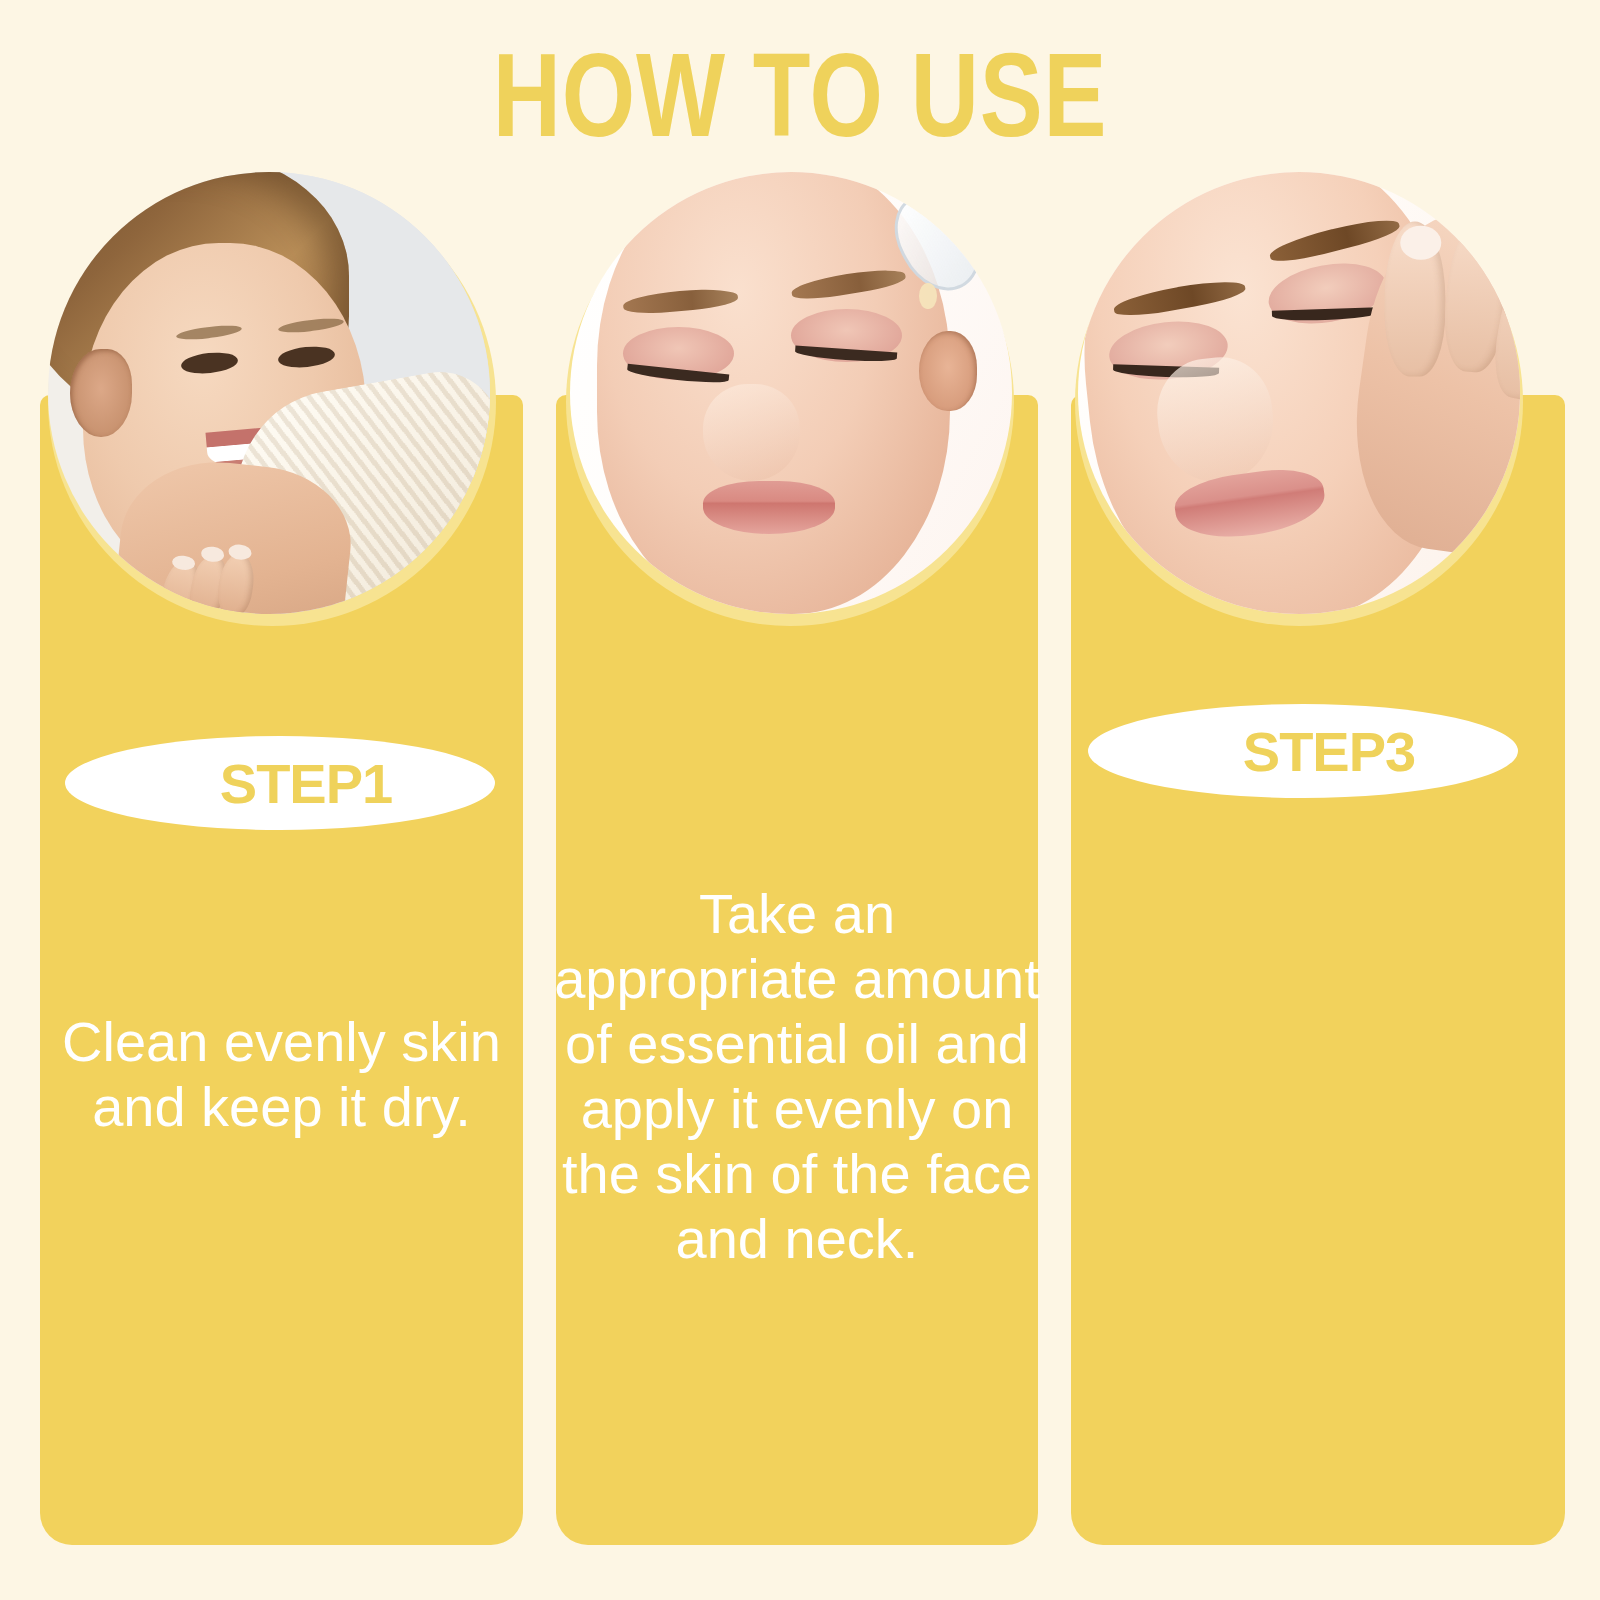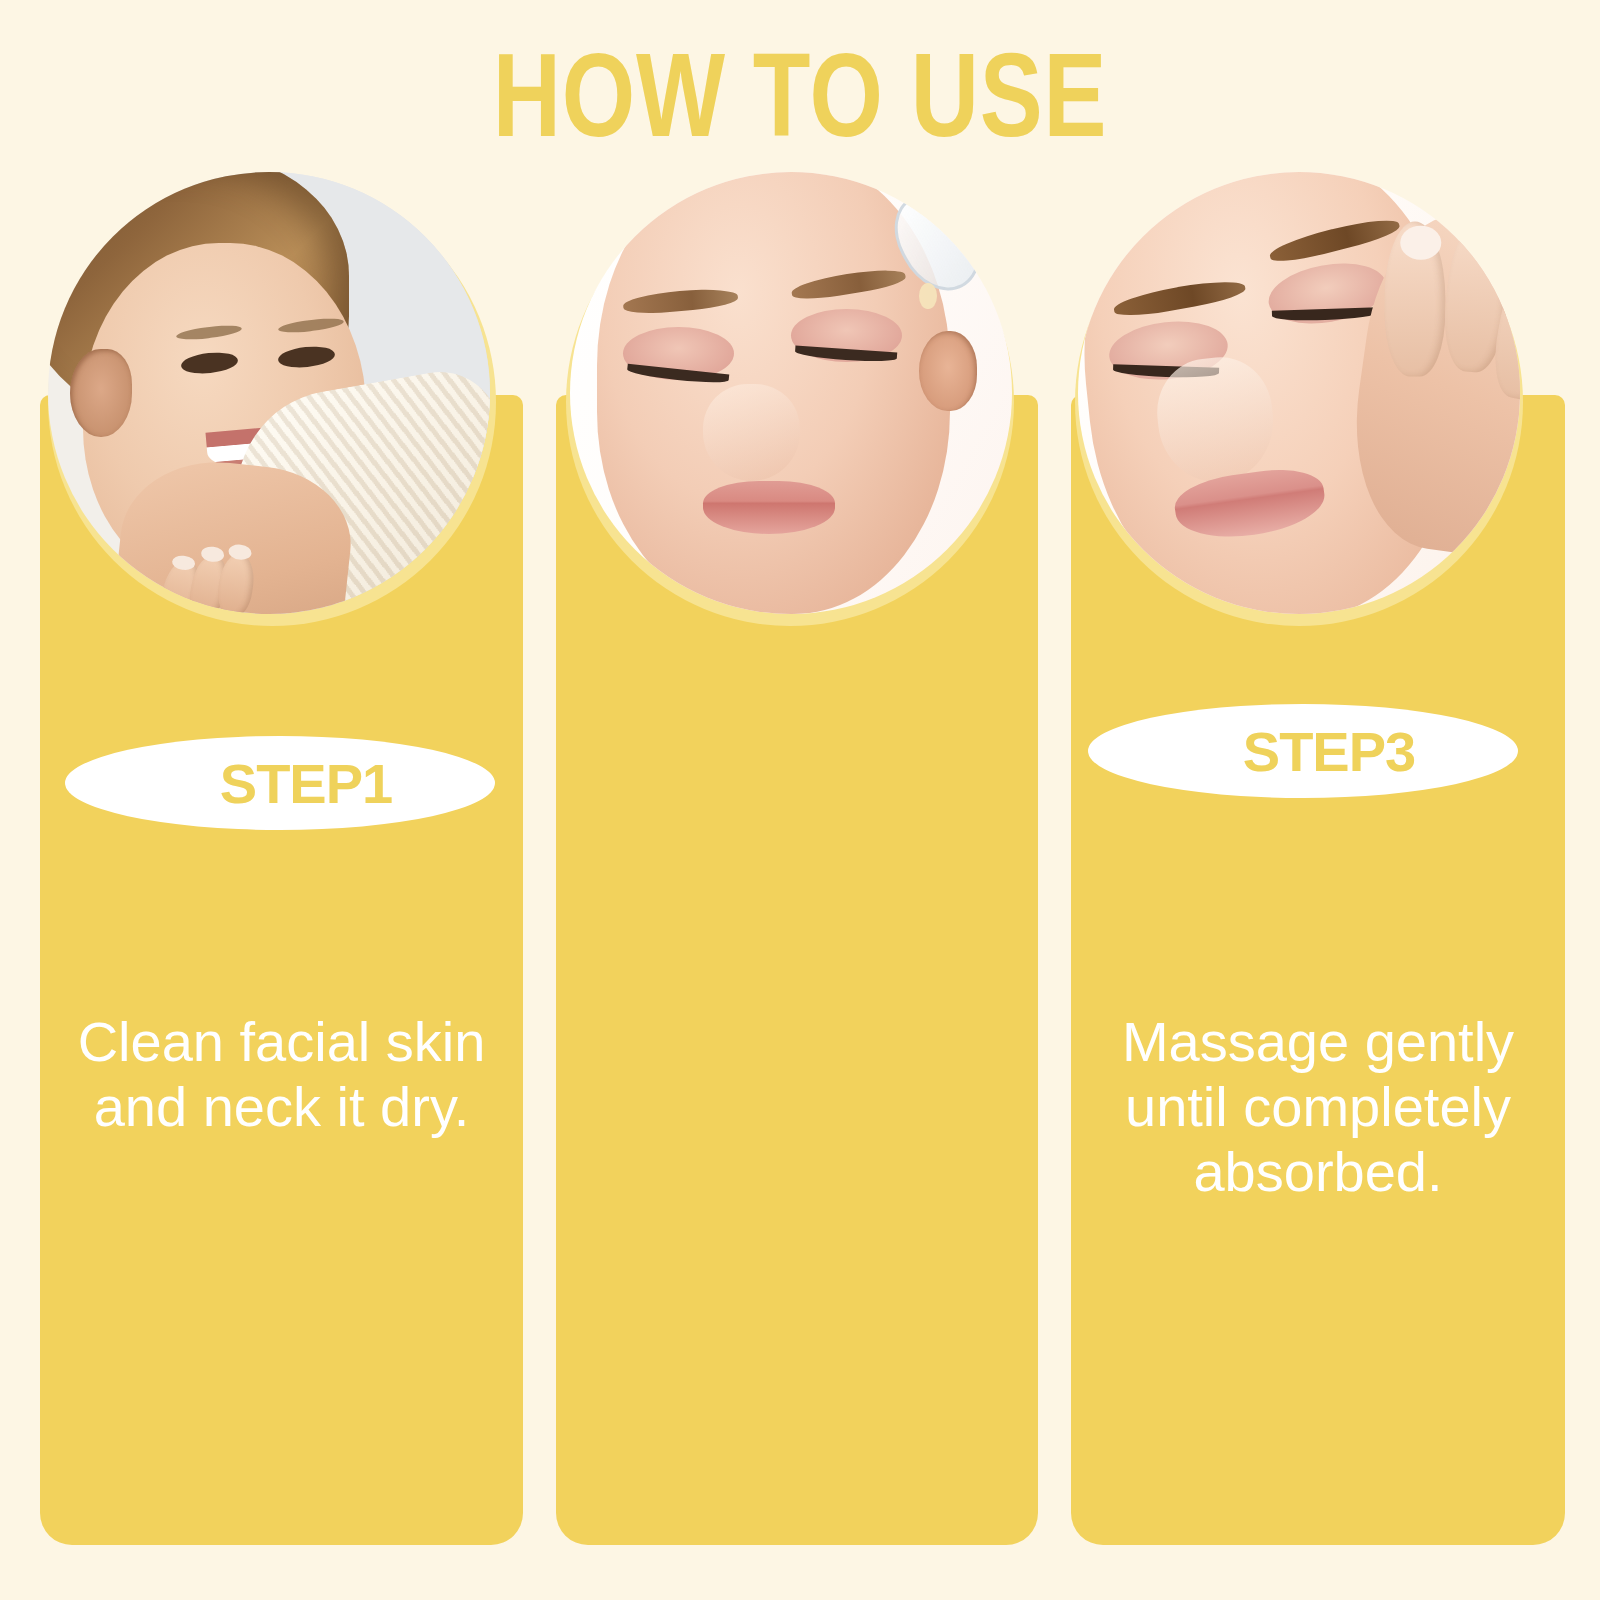--- a/index.html
+++ b/index.html
@@ -394,40 +394,41 @@
         <div class="ph1-finger f3"></div>
         <div class="ph1-nail n1"></div>
         <div class="ph1-nail n2"></div>
         <div class="ph1-nail n3"></div>
       </div>
     </div>
   </div>
   <div class="step-badge s1">
     <div class="step-badge-label">STEP1</div>
   </div>
-  <div class="step-desc d1">Clean facial skin and neck it dry.</div>
+  <div class="step-desc d1">Clean evenly skin and keep it dry.</div>
 
   <div class="step-card c2"></div>
   <div class="photo-ring r2"></div>
   <div class="photo-circle p2">
     <div class="photo-inner ph2">
       <div class="ph2-face"></div>
       <div class="ph2-ear"></div>
       <div class="ph2-brow b1"></div>
       <div class="ph2-brow b2"></div>
       <div class="ph2-lid l1"></div>
       <div class="ph2-lid l2"></div>
       <div class="ph2-lash s1"></div>
       <div class="ph2-lash s2"></div>
       <div class="ph2-nose"></div>
       <div class="ph2-lips"></div>
       <div class="ph2-dropper"></div>
       <div class="ph2-drop"></div>
     </div>
   </div>
+  <div class="step-desc d2">Take an appropriate amount of essential oil and apply it evenly on the skin of the face and neck.</div>
 
   <div class="step-card c3"></div>
   <div class="photo-ring r3"></div>
   <div class="photo-circle p3">
     <div class="photo-inner ph3">
       <div class="ph3-face"></div>
       <div class="ph3-brow b1"></div>
       <div class="ph3-brow b2"></div>
       <div class="ph3-lid l1"></div>
       <div class="ph3-lid l2"></div>
@@ -441,15 +442,14 @@
         <div class="ph3-finger f3"></div>
         <div class="ph3-nail n1"></div>
         <div class="ph3-nail n2"></div>
         <div class="ph3-nail n3"></div>
       </div>
     </div>
   </div>
   <div class="step-badge s3">
     <div class="step-badge-label">STEP3</div>
   </div>
-  <div class="step-desc d3">Massage gently until completely absorbed.</div>
 
 </div>
 
 </body></html>

